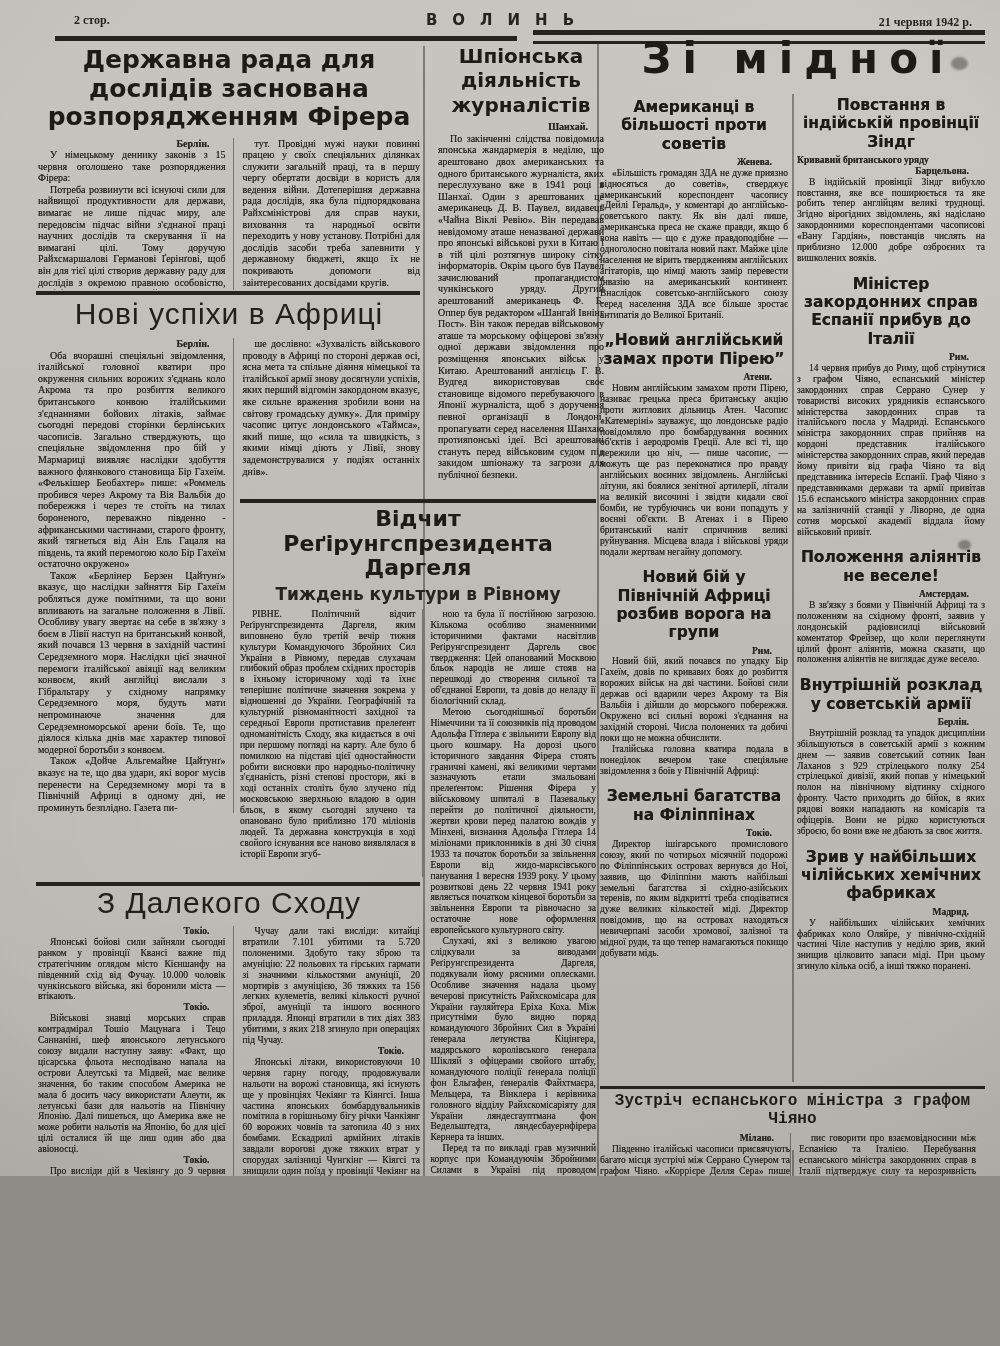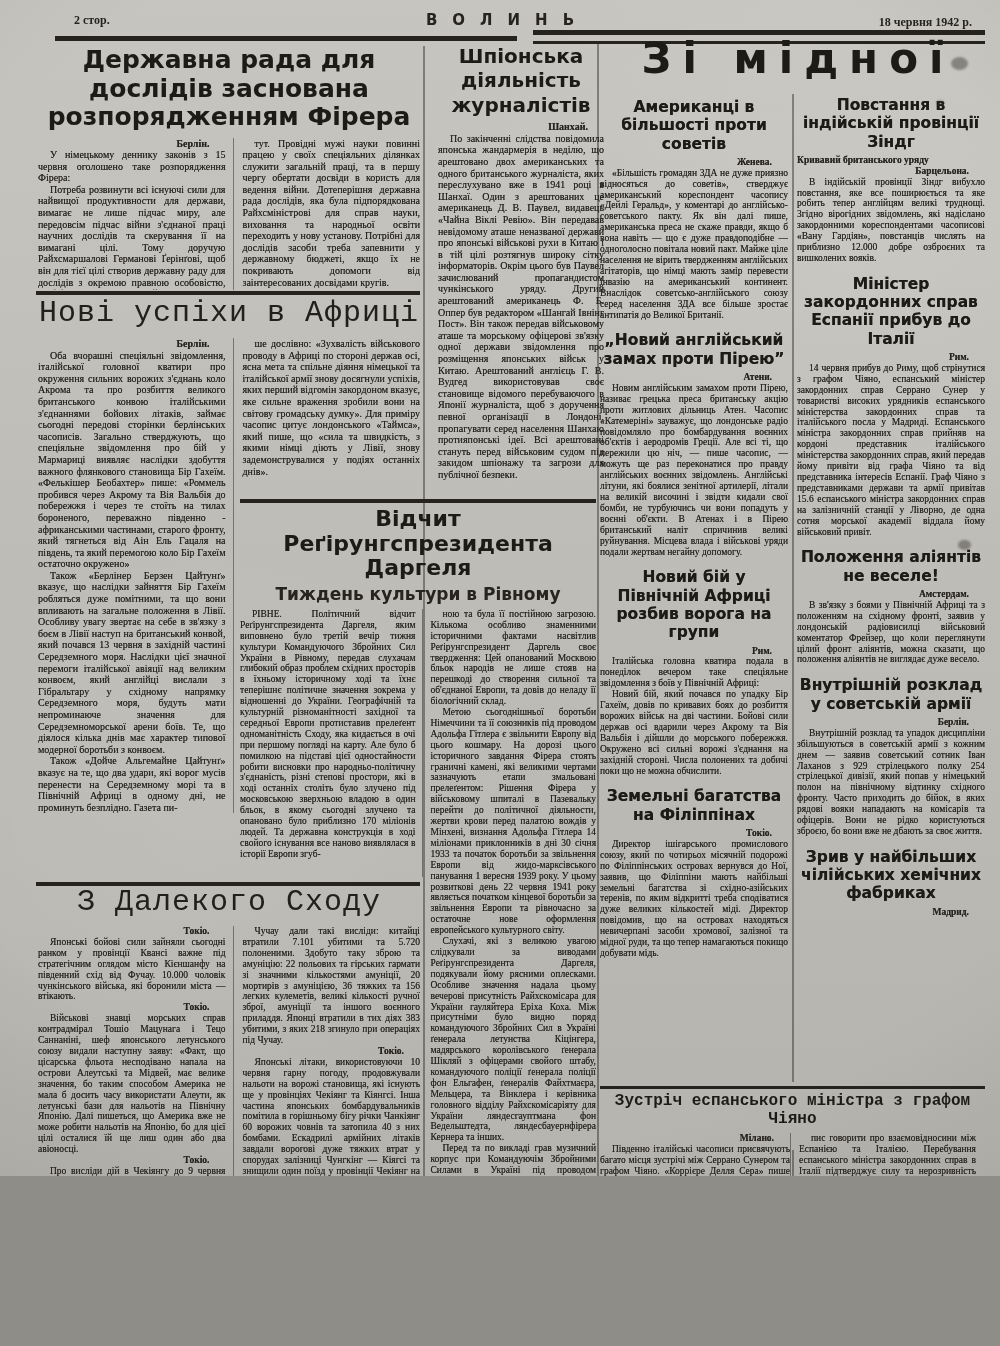--- a/index.html
+++ b/index.html
@@ -30,21 +30,21 @@
   #v-meeting{left:792px;top:1150px;height:194px;}
   .hrule{position:absolute;background:#26231e;height:4px;}
   #hr-gov{left:36px;top:291px;width:384px;}
   #hr-africa{left:36px;top:882px;width:384px;}
   #hr-report{left:240px;top:499px;width:356px;}
   #hr-ukr{left:428px;top:1197px;width:168px;}
   #hr-meeting{left:600px;top:1086px;width:385px;height:3px;}
   
   article{position:absolute;}
   .h-slab{font-family:"DejaVu Sans",sans-serif;font-weight:bold;text-align:center;margin:0;color:#1d1b16;}
-  .h-lite{font-family:Liberation Mono, monospace;font-weight:normal;text-align:center;margin:0;color:#22201a;letter-spacing:1px;}
+  .h-lite{font-family:Liberation Sans, sans-serif;font-weight:normal;text-align:center;margin:0;color:#22201a;letter-spacing:1px;}
   .cols{display:flex;}
   .col{text-align:justify;}
   .col1{border-right:1px solid rgba(44,41,35,.5);}
   .body{font-size:10px;line-height:11.6px;text-shadow:0 0 .6px rgba(42,39,33,.75);}
   .body-s{font-size:9.5px;line-height:10.9px;text-shadow:0 0 .6px rgba(42,39,33,.75);text-align:justify;}
   .p{margin:0;text-indent:12px;text-align:justify;}
   .dl{font-weight:bold;text-align:right;padding-right:16px;}
   .kick{font-weight:bold;text-align:left;}
   
   #gov{left:38px;top:46px;width:382px;height:244px;overflow:hidden;}
@@ -93,21 +93,21 @@
   #meeting .col1{width:190px;}
   #meeting .col2{width:177px;padding-left:8px;}
 </style>
 </head>
 <body>
 
 <div class="page">
 
   <div id="mh-page">2 стор.</div>
   <div id="mh-title">ВОЛИНЬ</div>
-  <div id="mh-date">18 червня 1942 р.</div>
+  <div id="mh-date">21 червня 1942 р.</div>
   <div class="mh-bar" id="bar-l"></div>
   <div class="mh-bar" id="bar-r"></div>
   <div class="mh-bar" id="bar-r2"></div>
 
   <div class="vrule" id="v-left-mid"></div>
   <div class="vrule" id="v-mid-world"></div>
   <div class="vrule" id="v-world"></div>
   <div class="vrule" id="v-meeting"></div>
   <div class="hrule" id="hr-gov"></div>
   <div class="hrule" id="hr-africa"></div>
@@ -201,22 +201,22 @@
       <p class="p">«Більшість громадян ЗДА не дуже приязно відносяться до советів», стверджує американський кореспондент часопису «Дейлі Геральд», у коментарі до англійсько-советського пакту. Як він далі пише, американська преса не скаже правди, якщо б вона навіть — що є дуже правдоподібне — одноголосно повітала новий пакт. Майже ціле населення не вірить твердженням англійських агітаторів, що німці мають замір перевести інвазію на американський континент. Внаслідок советсько-англійського союзу серед населення ЗДА все більше зростає антипатія до Великої Британії.</p>
     </section>
     <section class="w-art">
       <h2 class="w-title">„Новий англійський замах проти Пірею”</h2>
       <div class="dl">Атени.</div>
       <p class="p">Новим англійським замахом проти Пірею, називає грецька преса британську акцію проти житлових дільниць Атен. Часопис «Катемеріні» зауважує, що лондонське радіо повідомляло про бомбардування воєнних об'єктів і аеродромів Греції. Але всі ті, що пережили цю ніч, — пише часопис, — можуть ще раз переконатися про правду англійських воєнних звідомлень. Англійські літуни, які боялися зенітної артилерії, літали на великій височині і звідти кидали свої бомби, не турбуючись чи вони попадуть у воєнні об'єкти. В Атенах і в Пірею британський наліт спричинив великі руйнування. Місцева влада і військові уряди подали жертвам негайну допомогу.</p>
     </section>
     <section class="w-art">
       <h2 class="w-title">Новий бій у Північній Африці розбив ворога на групи</h2>
       <div class="dl">Рим.</div>
+      <p class="p">Новий бій, який почався по упадку Бір Гахеїм, довів по кривавих боях до розбиття ворожих військ на дві частини. Бойові сили держав осі вдарили через Акрому та Вія Вальбія і дійшли до морського побережжя. Окружено всі сильні ворожі з'єднання на західній стороні. Числа полонених та добичі поки що не можна обчислити.</p>
       <p class="p">Італійська головна кватира подала в понеділок вечером таке спеціяльне звідомлення з боїв у Північній Африці:</p>
-      <p class="p">Новий бій, який почався по упадку Бір Гахеїм, довів по кривавих боях до розбиття ворожих військ на дві частини. Бойові сили держав осі вдарили через Акрому та Вія Вальбія і дійшли до морського побережжя. Окружено всі сильні ворожі з'єднання на західній стороні. Числа полонених та добичі поки що не можна обчислити.</p>
     </section>
     <section class="w-art">
       <h2 class="w-title">Земельні багатства на Філіппінах</h2>
       <div class="dl">Токіо.</div>
       <p class="p">Директор ішігарського промислового союзу, який по чотирьох місячній подорожі по Філіппінських островах вернувся до Ної, заявив, що Філіппіни мають найбільші земельні багатства зі східно-азійських теренів, по яким відкритті треба сподіватися дуже великих кількостей міді. Директор повідомив, що на островах находяться невичерпані засоби хромової, залізної та мідної руди, та що тепер намагаються покищо добувати мідь.</p>
     </section>
   </div>
 
   <div class="wcol body-s" id="wcolB">
     <section class="w-art">
@@ -236,20 +236,21 @@
       <p class="p">В зв'язку з боями у Північній Африці та з положенням на східному фронті, заявив у лондонській радіовисилці військовий коментатор Фрейзер, що коли переглянути цілий фронт аліянтів, можна сказати, що положення аліянтів не виглядає дуже весело.</p>
     </section>
     <section class="w-art">
       <h2 class="w-title">Внутрішній розклад у советській армії</h2>
       <div class="dl">Берлін.</div>
       <p class="p">Внутрішній розклад та упадок дисципліни збільшуються в советській армії з кожним днем — заявив советський сотник Іван Лаханов з 929 стрілецького полку 254 стрілецької дивізії, який попав у німецький полон на північному відтинку східного фронту. Часто приходить до бійок, в яких рядові вояки нападають на комісарів та офіцерів. Вони не рідко користуються зброєю, бо вони вже не дбають за своє життя.</p>
     </section>
     <section class="w-art">
       <h2 class="w-title">Зрив у найбільших чілійських хемічних фабриках</h2>
       <div class="dl">Мадрид.</div>
+      <p class="p">У найбільших чілійських хемічних фабриках коло Оляйре, у північно-східній частині Чіле наступив у неділю зрив, який знищив цілковито запаси міді. При цьому згинуло кілька осіб, а інші тяжко поранені.</p>
     </section>
   </div>
 
   <article id="meeting">
     <h1 class="h-slab">Зустріч еспанського міністра з графом Чіяно</h1>
     <div class="cols body-s">
       <div class="col col1">
         <div class="dl">Мілано.</div>
         <p class="p">Південно італійські часописи присвячують багато місця зустрічі між Серрано Сунером та графом Чіяно. «Коррієре Делля Сера» пише про міністра закордонних справ нової Еспанії, яка зродилася зі славної революції фалянгів та рішилася до тридцятої боротьби проти деструктивних сил комунізму. «Святочне ствердження на полях боїв фалянгістів та італійських леґіонів за перемогу культури здобуте на переломі між Еспанією та Італією є живою та незломною приязню», стверджує часо-</p>
       </div>

